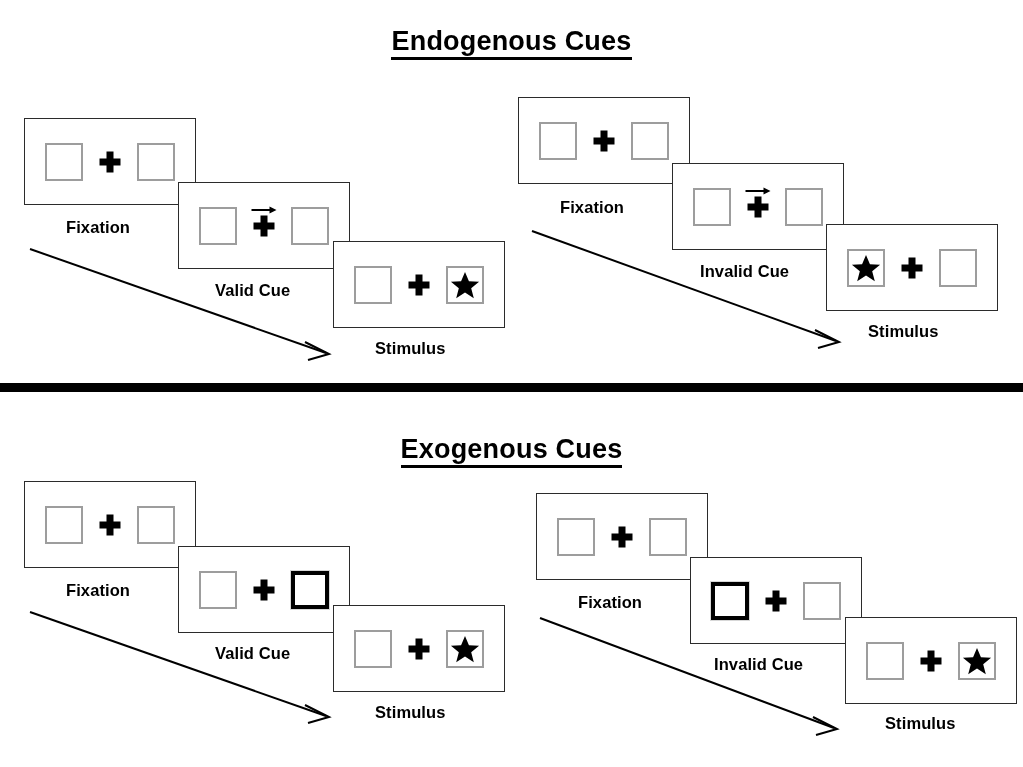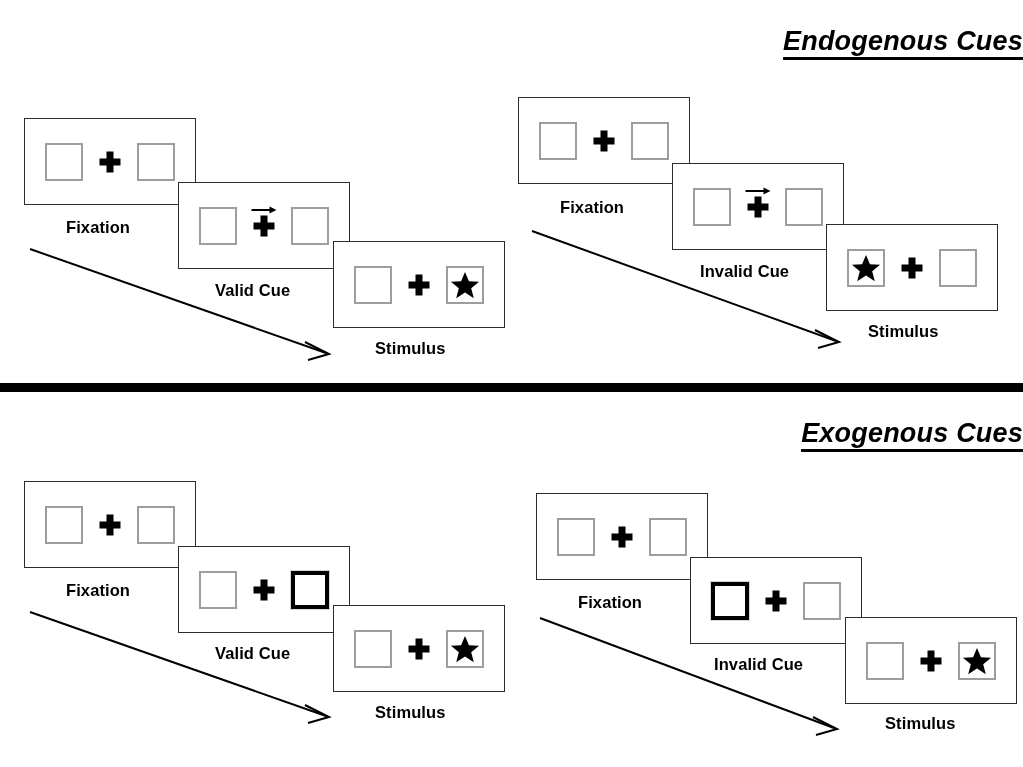--- a/index.html
+++ b/index.html
@@ -18,25 +18,24 @@
     height: 767px;
     background: #ffffff;
     overflow: hidden;
   }
 
   
   .section-title {
     position: absolute;
     width: 100%;
     left: 0;
-    text-align: right;
+    text-align: center;
     font-size: 27px;
     font-weight: bold;
     letter-spacing: 0.2px;
-    font-style: italic;
   }
   .section-title .tx {
     border-bottom: 3px solid #000;
     padding-bottom: 1px;
   }
 
   
   .divider {
     position: absolute;
     left: 0;
@@ -255,21 +254,21 @@
           <div class="ph"></div>
       </div>
       <div class="spacer" style="width:14px;"></div>
       <div class="box"></div>
     </div>
   </div>
   <div class="caption" style="left:868px; top:322px;">Stimulus</div>
 
   <div class="divider" style="top:383px;"></div>
 
-  <div class="section-title" style="top:418px;">
+  <div class="section-title" style="top:434px;">
     <span class="tx">Exogenous Cues</span>
   </div>
 
   <svg class="timeline" style="left:26px; top:606px;" width="320" height="125" viewBox="0 0 320 125">
     <line x1="4" y1="6" x2="300" y2="110" stroke="#000" stroke-width="2"></line>
     <polyline points="279,99 303,111 282,117" fill="none" stroke="#000" stroke-width="2"></polyline>
   </svg>
 
   <svg class="timeline" style="left:536px; top:612px;" width="320" height="130" viewBox="0 0 320 130">
     <line x1="4" y1="6" x2="298" y2="116" stroke="#000" stroke-width="2"></line>

